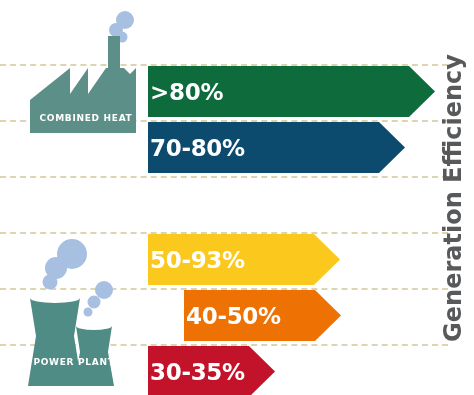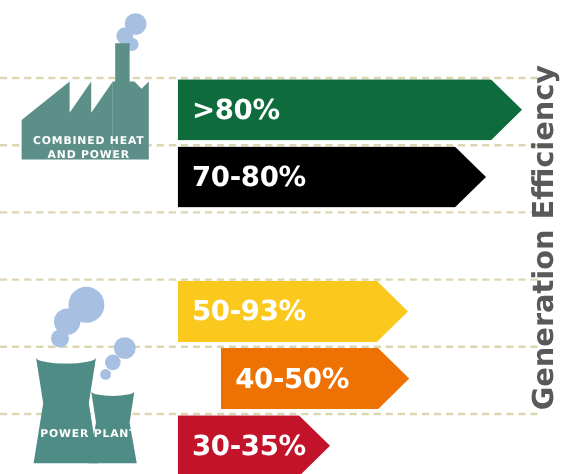--- a/index.html
+++ b/index.html
@@ -32,21 +32,21 @@
     height: 51px;
     display: flex;
     align-items: center;
     box-sizing: border-box;
   }
   .bar-label {
     color: #ffffff;
     font-size: 23px;
     font-weight: bold;
     letter-spacing: -0.3px;
-    padding-left: 12px;
+    padding-left: 2px;
     white-space: nowrap;
     z-index: 2;
   }
 
   
   .icon-block {
     position: absolute;
   }
   .icon-label {
     position: absolute;
@@ -85,36 +85,35 @@
 
 <div id="infographic">
 
   <div class="guide" style="top:64px;"></div>
   <div class="guide" style="top:120px;"></div>
   <div class="guide" style="top:176px;"></div>
   <div class="guide" style="top:232px;"></div>
   <div class="guide" style="top:288px;"></div>
   <div class="guide" style="top:344px;"></div>
 
-  <div class="icon-block" style="left:8px; top:8px; width:132px; height:128px;">
+  <div class="icon-block" style="left:20px; top:8px; width:132px; height:128px;">
     <svg width="132" height="128" viewBox="0 0 132 128">
 
       <circle cx="105" cy="12" r="9" fill="#a7bfe0"></circle>
       <circle cx="96" cy="22" r="7" fill="#a7bfe0"></circle>
       <circle cx="102" cy="29" r="5.5" fill="#a7bfe0"></circle>
       <circle cx="96" cy="36" r="4" fill="#a7bfe0"></circle>
 
       <rect x="88" y="28" width="12" height="50" fill="#5b8f88"></rect>
 
       <path d="M10 125 L10 92 L50 60 L50 86 L68 60 L68 86 L86 60 L86 125 Z" fill="#5b8f88"></path>
       <path d="M86 125 L86 60 L104 60 L110 66 L116 60 L116 125 Z" fill="#5b8f88"></path>
     </svg>
     <div class="icon-label" style="top:104px;">
       <div>COMBINED HEAT</div>
-      <div>AND POWER</div>
     </div>
   </div>
 
   <div class="icon-block" style="left:8px; top:236px; width:132px; height:156px;">
     <svg width="132" height="156" viewBox="0 0 132 156">
 
       <circle cx="64" cy="18" r="15" fill="#a7bfe0"></circle>
       <circle cx="48" cy="32" r="11" fill="#a7bfe0"></circle>
       <circle cx="42" cy="46" r="7.5" fill="#a7bfe0"></circle>
 
@@ -129,21 +128,21 @@
       <ellipse cx="86" cy="90" rx="18" ry="4" fill="#ffffff"></ellipse>
     </svg>
     <div class="icon-label" style="top:120px;">POWER PLANT</div>
   </div>
 
   <div class="bar" style="left:148px; top:66px; width:287px; background:#0d6b3c;
               clip-path: polygon(0 0, calc(100% - 26px) 0, 100% 50%, calc(100% - 26px) 100%, 0 100%);">
     <span class="bar-label">&gt;80%</span>
   </div>
 
-  <div class="bar" style="left:148px; top:122px; width:257px; background:#000000;
+  <div class="bar" style="left:148px; top:122px; width:257px; background:#0c4a6e;
               clip-path: polygon(0 0, calc(100% - 26px) 0, 100% 50%, calc(100% - 26px) 100%, 0 100%);">
     <span class="bar-label">70-80%</span>
   </div>
 
 
   <div class="bar" style="left:148px; top:234px; width:192px; background:#fbc81e;
               clip-path: polygon(0 0, calc(100% - 26px) 0, 100% 50%, calc(100% - 26px) 100%, 0 100%);">
     <span class="bar-label">50-93%</span>
   </div>
 

